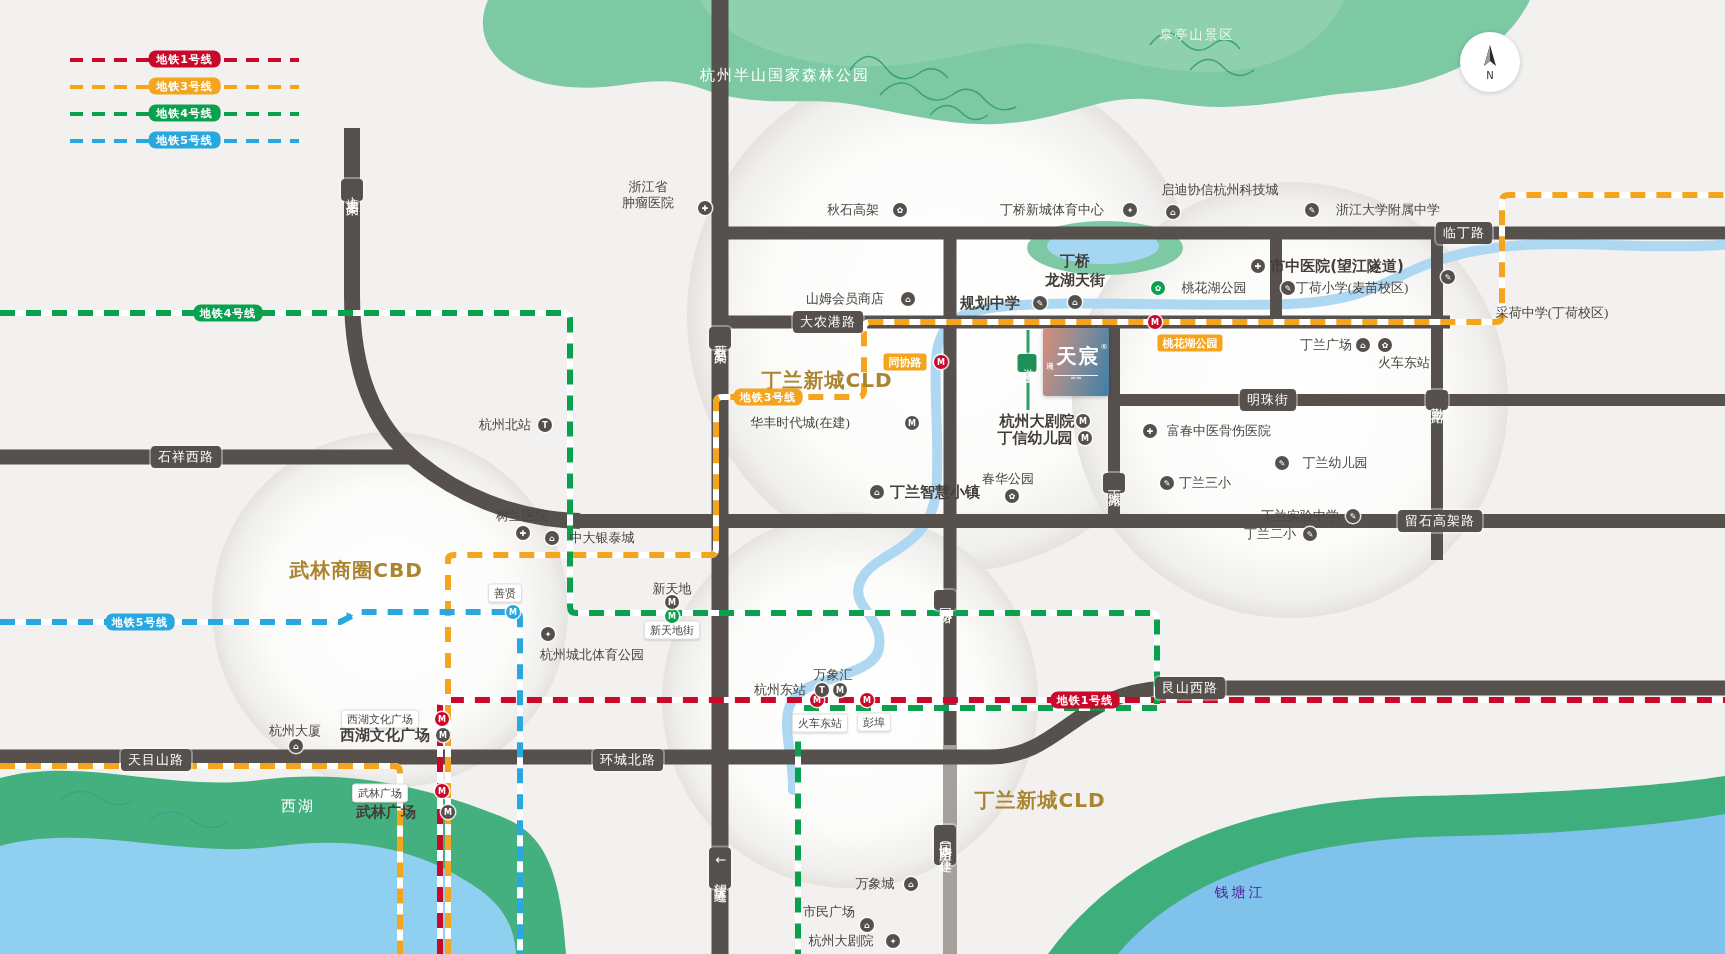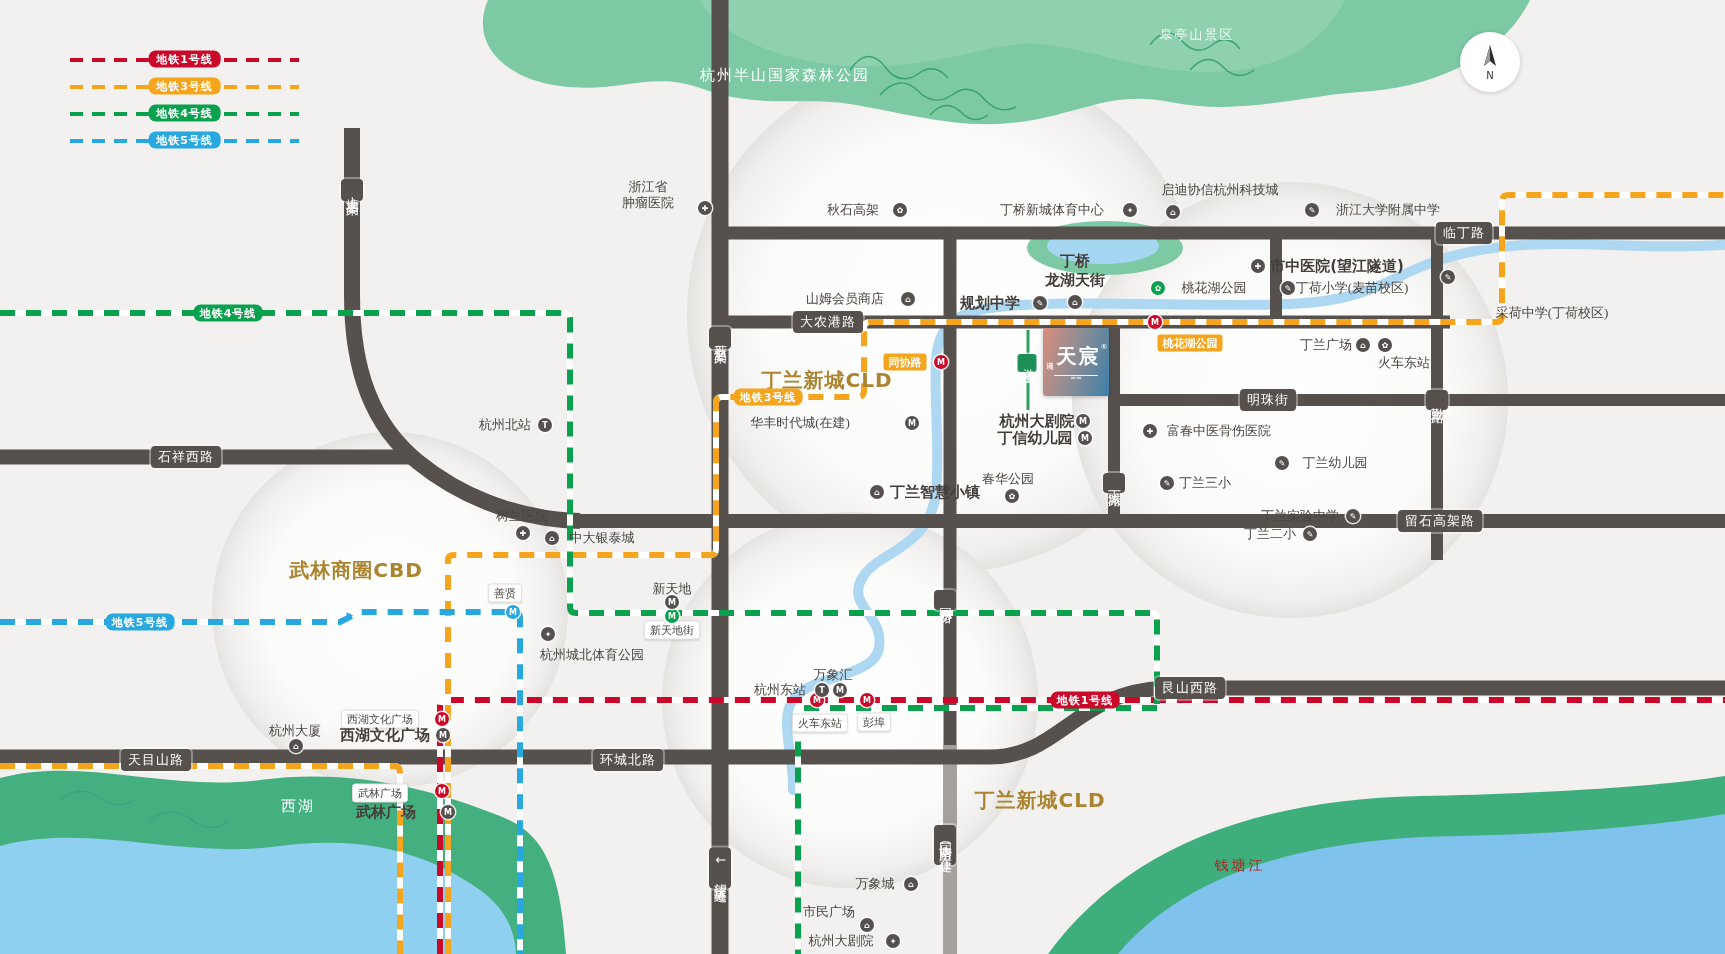--- a/index.html
+++ b/index.html
@@ -6,21 +6,21 @@
   body{font-family:"DejaVu Sans","Liberation Sans",sans-serif;background:#e9e9e7;}
   #stage{position:relative;width:1725px;height:954px;background:#f2f1ef;overflow:hidden;}
   #mapsvg{position:absolute;left:0;top:0;}
   
   .t{position:absolute;transform:translate(-50%,-50%);white-space:pre-line;text-align:center;line-height:1.25;}
   .t-poi{font-size:13px;color:#4a4540;font-weight:500;font-family:Liberation Serif, serif;}
   .t-poi-big{font-size:15px;color:#443e3a;font-weight:700;}
   .t-cbd{font-size:20px;color:var(--gold);font-weight:800;letter-spacing:1px;}
   .t-area{font-size:15px;color:#ffffff;letter-spacing:2px;}
   .t-area-sm{font-size:13px;color:#eefaf3;letter-spacing:2px;}
-  .t-river{font-size:14px;color:#b91c1c;letter-spacing:3px;}
+  .t-river{font-size:14px;color:#4c1d95;letter-spacing:3px;margin-top:27px;}
   .t-arrow{font-size:9px;color:var(--line5);}
   
   .roadlabel{position:absolute;transform:translate(-50%,-50%);background:var(--road);color:#fff;
     font-size:13px;padding:2px 7px;border-radius:4px;letter-spacing:1px;white-space:nowrap;
     box-shadow:0 0 0 2px rgba(255,255,255,.35);}
   .roadlabel.vert{writing-mode:vertical-rl;padding:7px 2px;letter-spacing:2px;}
   
   .linelabel{position:absolute;transform:translate(-50%,-50%);color:#fff;font-size:11px;font-weight:700;
     padding:1px 6px;border-radius:7px;white-space:nowrap;letter-spacing:1px;}
   .opill{position:absolute;transform:translate(-50%,-50%);background:var(--line3);color:#fff;font-size:11px;

